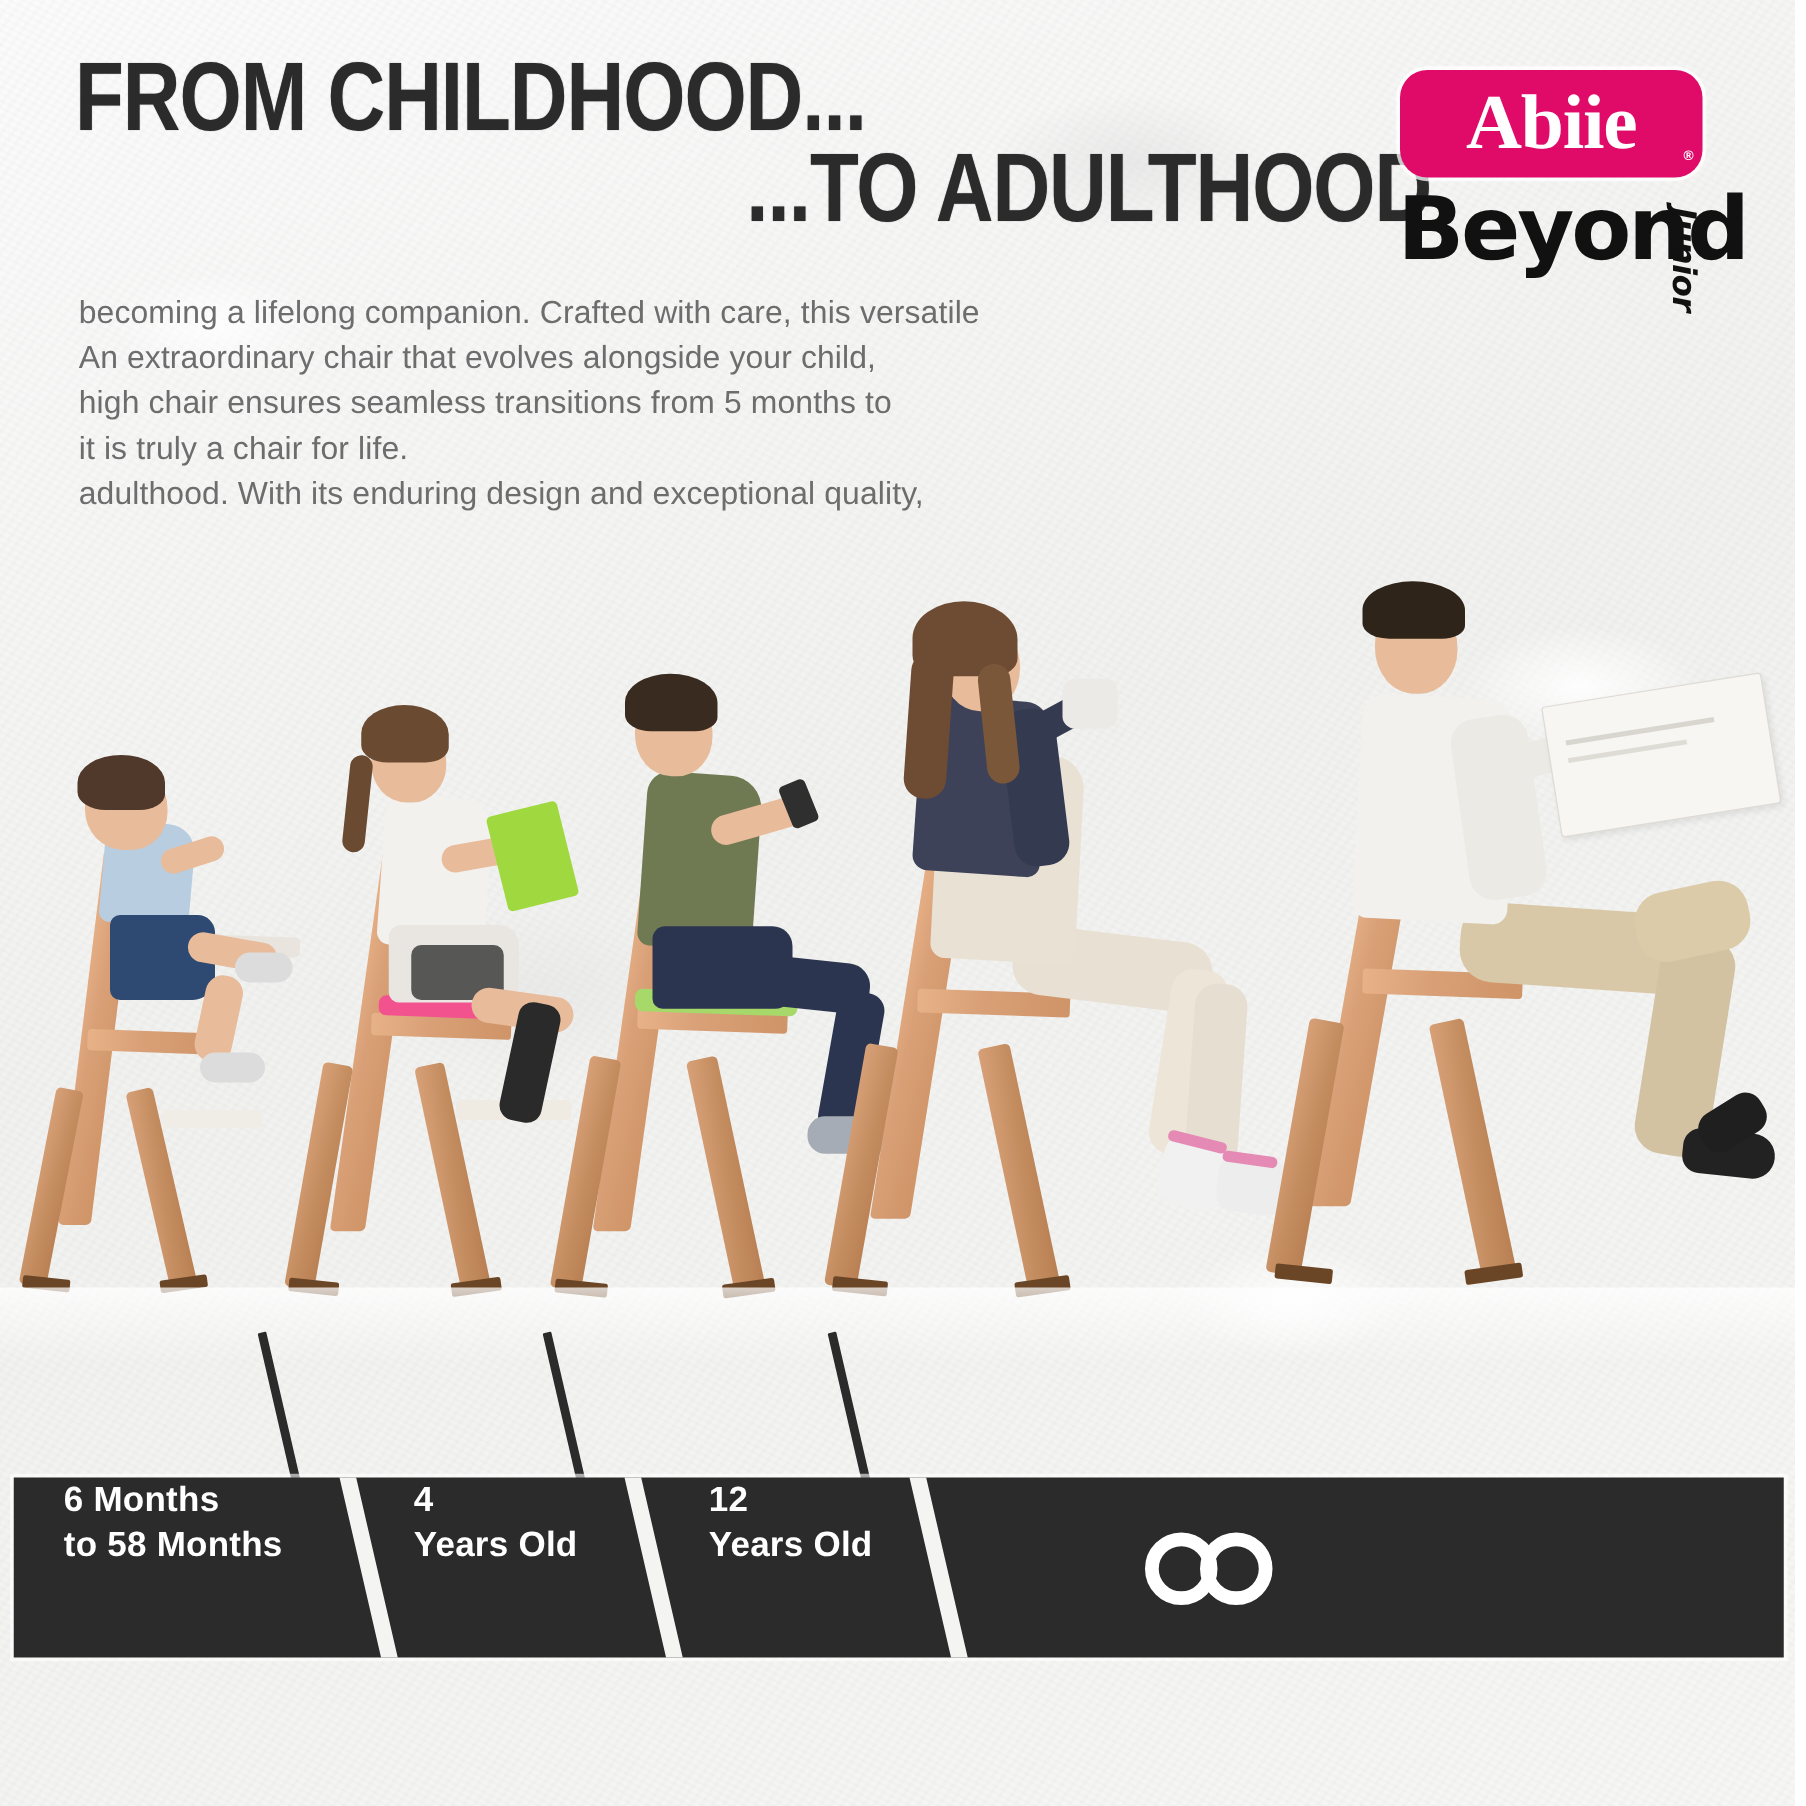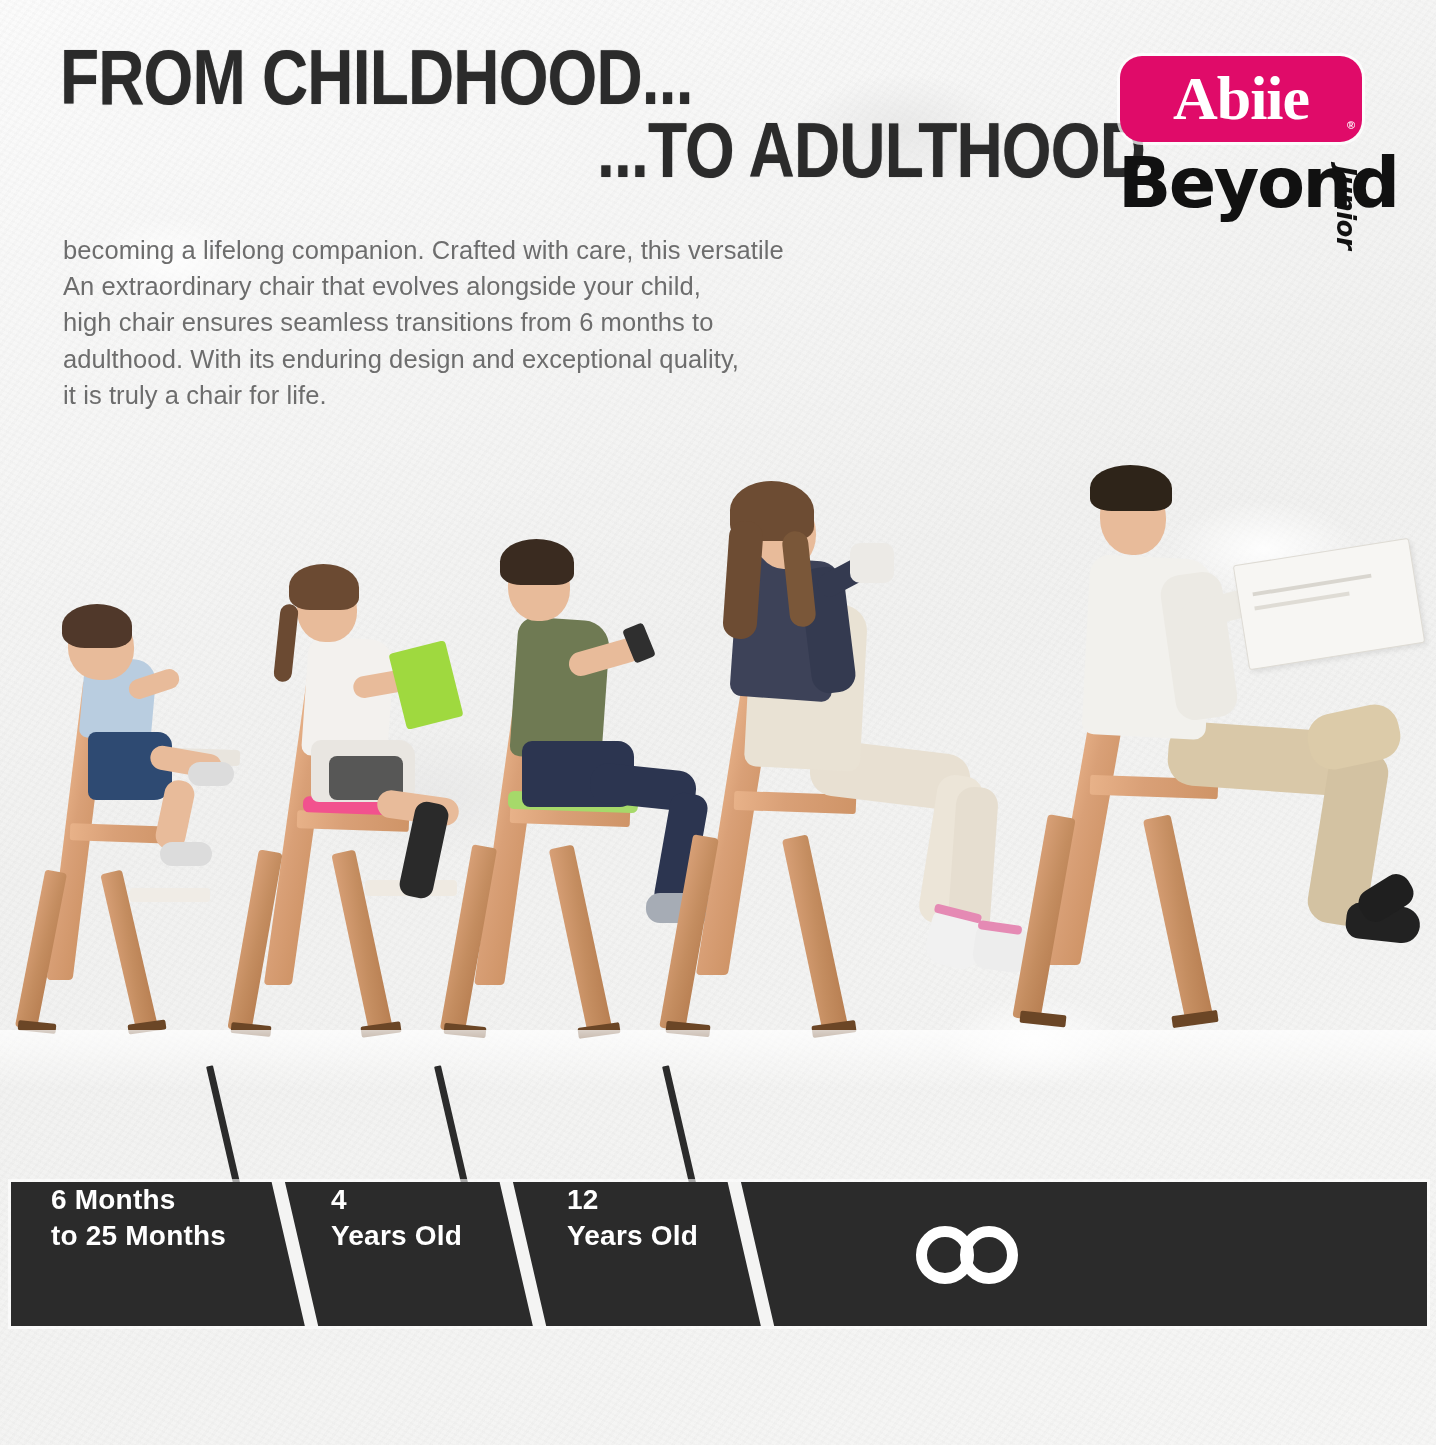--- a/index.html
+++ b/index.html
@@ -157,23 +157,23 @@
   <div class="headline">
     <span class="l1">FROM CHILDHOOD...</span>
     <span class="l2wrap">
       <span class="l2">...TO ADULTHOOD</span>
     </span>
   </div>
 
   <div class="bodycopy">
     <span>becoming a lifelong companion. Crafted with care, this versatile</span>
     <span>An extraordinary chair that evolves alongside your child,</span>
-    <span>high chair ensures seamless transitions from 6 months to</span>
+    <span>high chair ensures seamless transitions from 5 months to</span>
+    <span>it is truly a chair for life.</span>
     <span>adulthood. With its enduring design and exceptional quality,</span>
-    <span>it is truly a chair for life.</span>
   </div>
 
   <div class="logo">
     <div class="badge">
       <div class="word">Abiie</div>
       <div class="reg">®</div>
     </div>
     <div class="beyond">Beyond</div>
     <div class="junior">Junior</div>
   </div>
@@ -334,21 +334,21 @@
 
   <div class="agebar">
 
     <div class="divider gap" style="left:258px;top:-12px;height:180px;transform:rotate(-13deg);"></div>
     <div class="divider gap" style="left:486px;top:-12px;height:180px;transform:rotate(-13deg);"></div>
     <div class="divider gap" style="left:714px;top:-12px;height:180px;transform:rotate(-13deg);"></div>
 
     <div class="slot" style="left:40px;">
       <div class="lbl">
         <i>6 Months</i>
-        <i>to 25 Months</i>
+        <i>to 58 Months</i>
       </div>
     </div>
 
     <div class="slot" style="left:320px;">
       <div class="lbl">
         <i>4</i>
         <i>Years Old</i>
       </div>
     </div>
 

